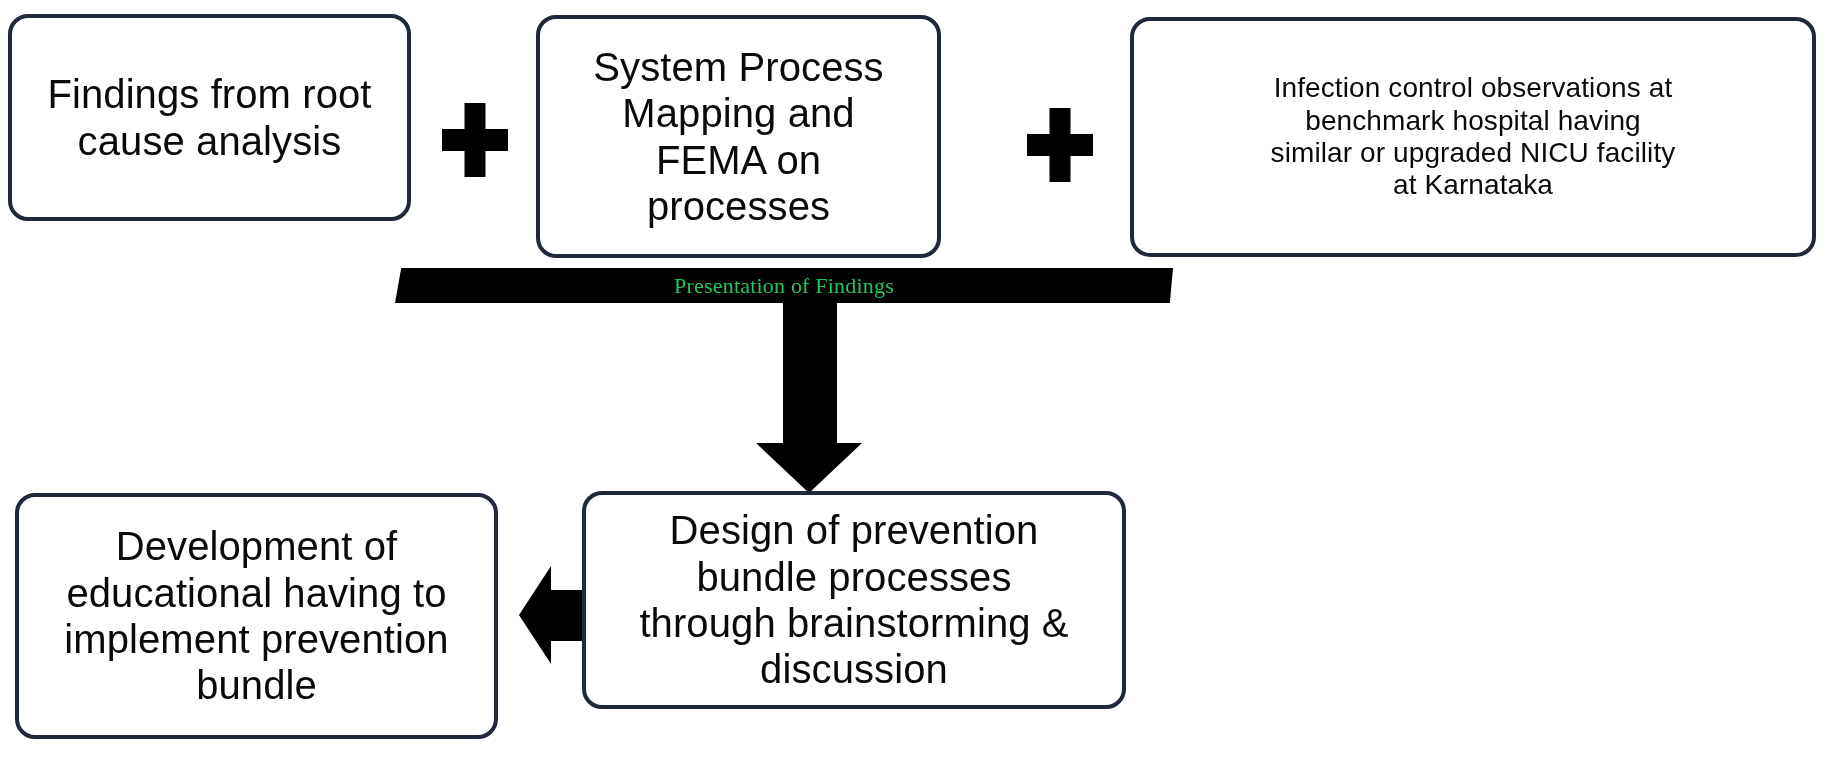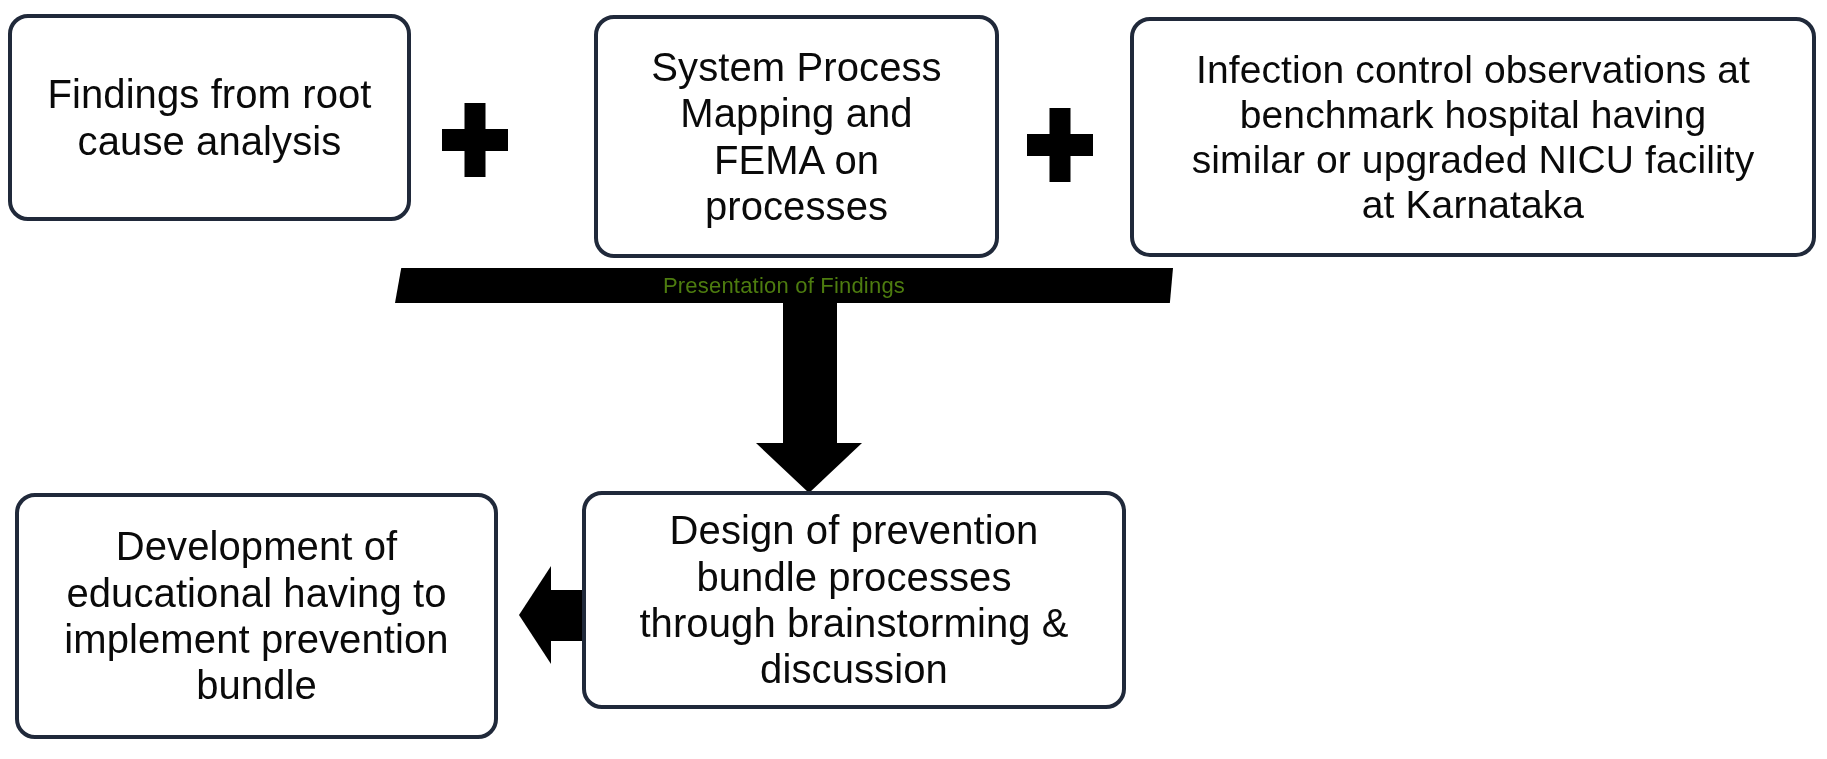--- a/index.html
+++ b/index.html
@@ -36,22 +36,22 @@
     white-space: pre-line;
     letter-spacing: 0.1px;
     padding: 4px 10px;
   }
   .box-text {
     display: block;
     width: 100%;
   }
 
   #box-root-cause  { left: 8px;    top: 14px;  width: 403px; height: 207px; font-size: 40px; }
-  #box-process-map { left: 594px;  top: 15px;  width: 405px; height: 243px; font-size: 40px; }
-  #box-benchmark   { left: 1130px; top: 17px;  width: 686px; height: 240px; font-size: 39px; }
+  #box-process-map { left: 536px;  top: 15px;  width: 405px; height: 243px; font-size: 40px; }
+  #box-benchmark   { left: 1130px; top: 17px;  width: 686px; height: 240px; font-size: 28px; }
   #box-design      { left: 582px;  top: 491px; width: 544px; height: 218px; font-size: 40px; }
   #box-education   { left: 15px;   top: 493px; width: 483px; height: 246px; font-size: 40px; }
 
   
   .plus {
     position: absolute;
     width: 52px;
     height: 74px;
   }
   .plus .bar-v, .plus .bar-h {
@@ -82,22 +82,22 @@
     top: 268px;
     width: 778px;
     height: 35px;
     background: #000000;
     clip-path: polygon(0.8% 0%, 100% 0%, 99.6% 100%, 0% 100%);
     display: flex;
     align-items: center;
     justify-content: center;
   }
   #banner-label {
-    color: #4d7c0f;
-    font-family: Liberation Sans, sans-serif;
+    color: #22c55e;
+    font-family: Liberation Serif, serif;
     font-size: 22px;
     font-weight: 400;
     letter-spacing: 0.2px;
     line-height: 1;
     white-space: nowrap;
   }
 
   
   #arrow-down {
     position: absolute;

